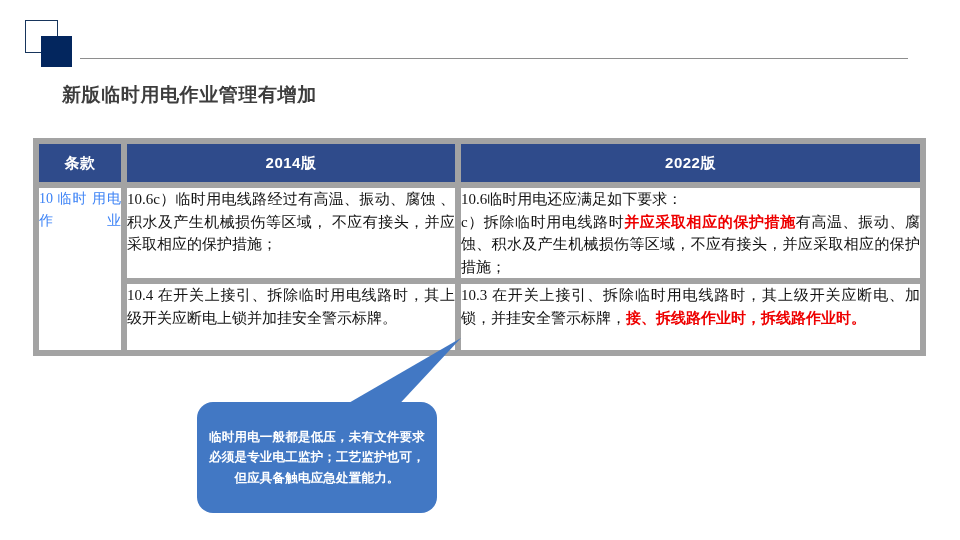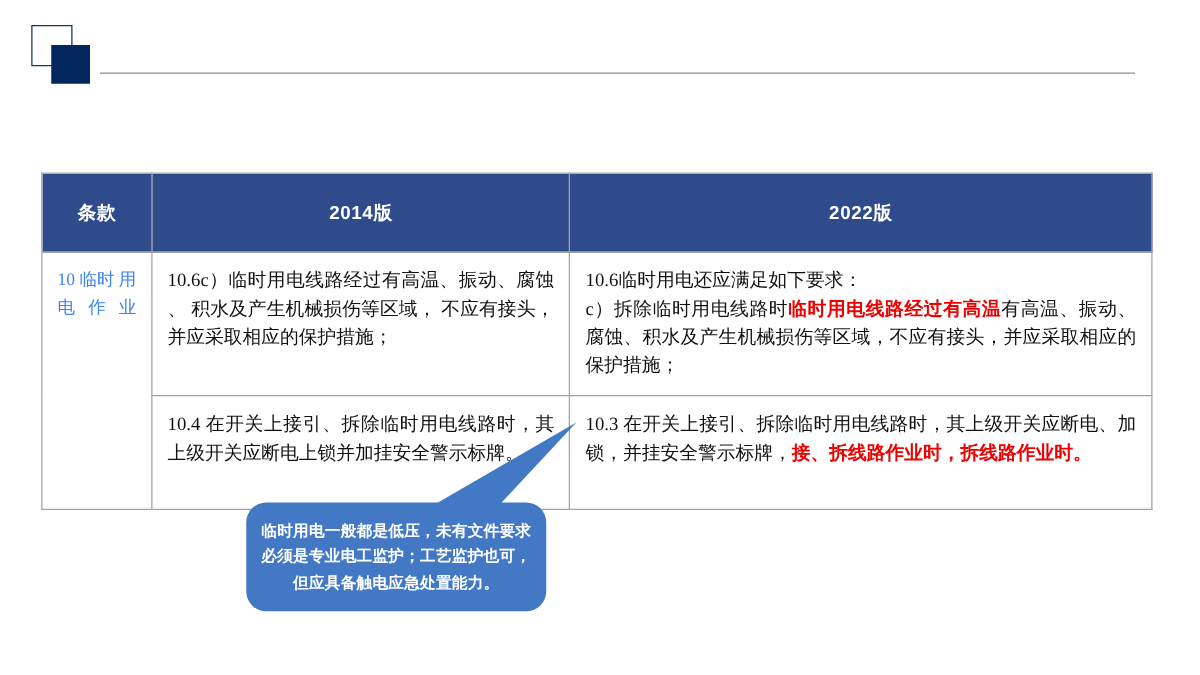--- a/index.html
+++ b/index.html
@@ -68,23 +68,23 @@
   .cmp-table {
     position: absolute;
     left: 33px;
     top: 138px;
     width: 889px;
     border-collapse: collapse;
     table-layout: fixed;
     border: 1.5px solid #2b4173;
   }
   .cmp-table th, .cmp-table td {
-    border: 1px solid #a3a3a3;
+    border: 6px solid #a3a3a3;
     vertical-align: top;
-    padding: 12px;
+    padding: 0;
   }
   .cmp-table thead th {
     background: #2f4b8b;
     color: #ffffff;
     font-size: 15px;
     font-weight: bold;
     text-align: center;
     height: 38px;
     vertical-align: middle;
     letter-spacing: 0.5px;
@@ -125,21 +125,21 @@
     top: 330px;
     width: 300px;
     height: 120px;
     pointer-events: none;
   }
   .callout {
     position: absolute;
     left: 197px;
     top: 402px;
     width: 240px;
-    height: 87px;
+    height: 111px;
     background: #4278c4;
     border-radius: 16px;
     box-sizing: border-box;
     display: flex;
     align-items: center;
     justify-content: center;
   }
   .callout-text {
     color: #ffffff;
     font-size: 12.5px;
@@ -153,20 +153,21 @@
 </head>
 <body>
 
 <div id="slide">
 
   <div class="logo-outline"></div>
   <div class="logo-solid"></div>
 
   <div class="header-rule"></div>
 
+  <div class="page-title">新版临时用电作业管理有增加</div>
 
   <table class="cmp-table">
     <colgroup>
       <col class="col-clause">
       <col class="col-2014">
       <col class="col-2022">
     </colgroup>
     <thead>
       <tr>
         <th>条款</th>
@@ -175,21 +176,21 @@
       </tr>
     </thead>
     <tbody>
       <tr>
         <td class="clause-cell" rowspan="2">10 临时 用电作业</td>
         <td class="body-cell row1">
           <span>10.6c）临时用电线路经过有高温、振动、腐蚀 、 积水及产生机械损伤等区域， 不应有接头，并应采取相应的保护措施；</span>
         </td>
         <td class="body-cell row1">
           <span>10.6临时用电还应满足如下要求：</span><br>
-          <span>c）拆除临时用电线路时</span><span class="hl">临时用电线路经过有高温</span><span>有高温、振动、腐蚀、积水及产生机械损伤等区域，不应有接头，并应采取相应的保护措施；</span>
+          <span>c）拆除临时用电线路时</span><span class="hl">并应采取相应的保护措施</span><span>有高温、振动、腐蚀、积水及产生机械损伤等区域，不应有接头，并应采取相应的保护措施；</span>
         </td>
       </tr>
       <tr>
         <td class="body-cell row2">
           <span>10.4 在开关上接引、拆除临时用电线路时，其上级开关应断电上锁并加挂安全警示标牌。</span>
         </td>
         <td class="body-cell row2">
           <span>10.3 在开关上接引、拆除临时用电线路时，其上级开关应断电、加锁，并挂安全警示标牌，</span><span class="hl">接、拆线路作业时，拆线路作业时。</span>
         </td>
       </tr>

